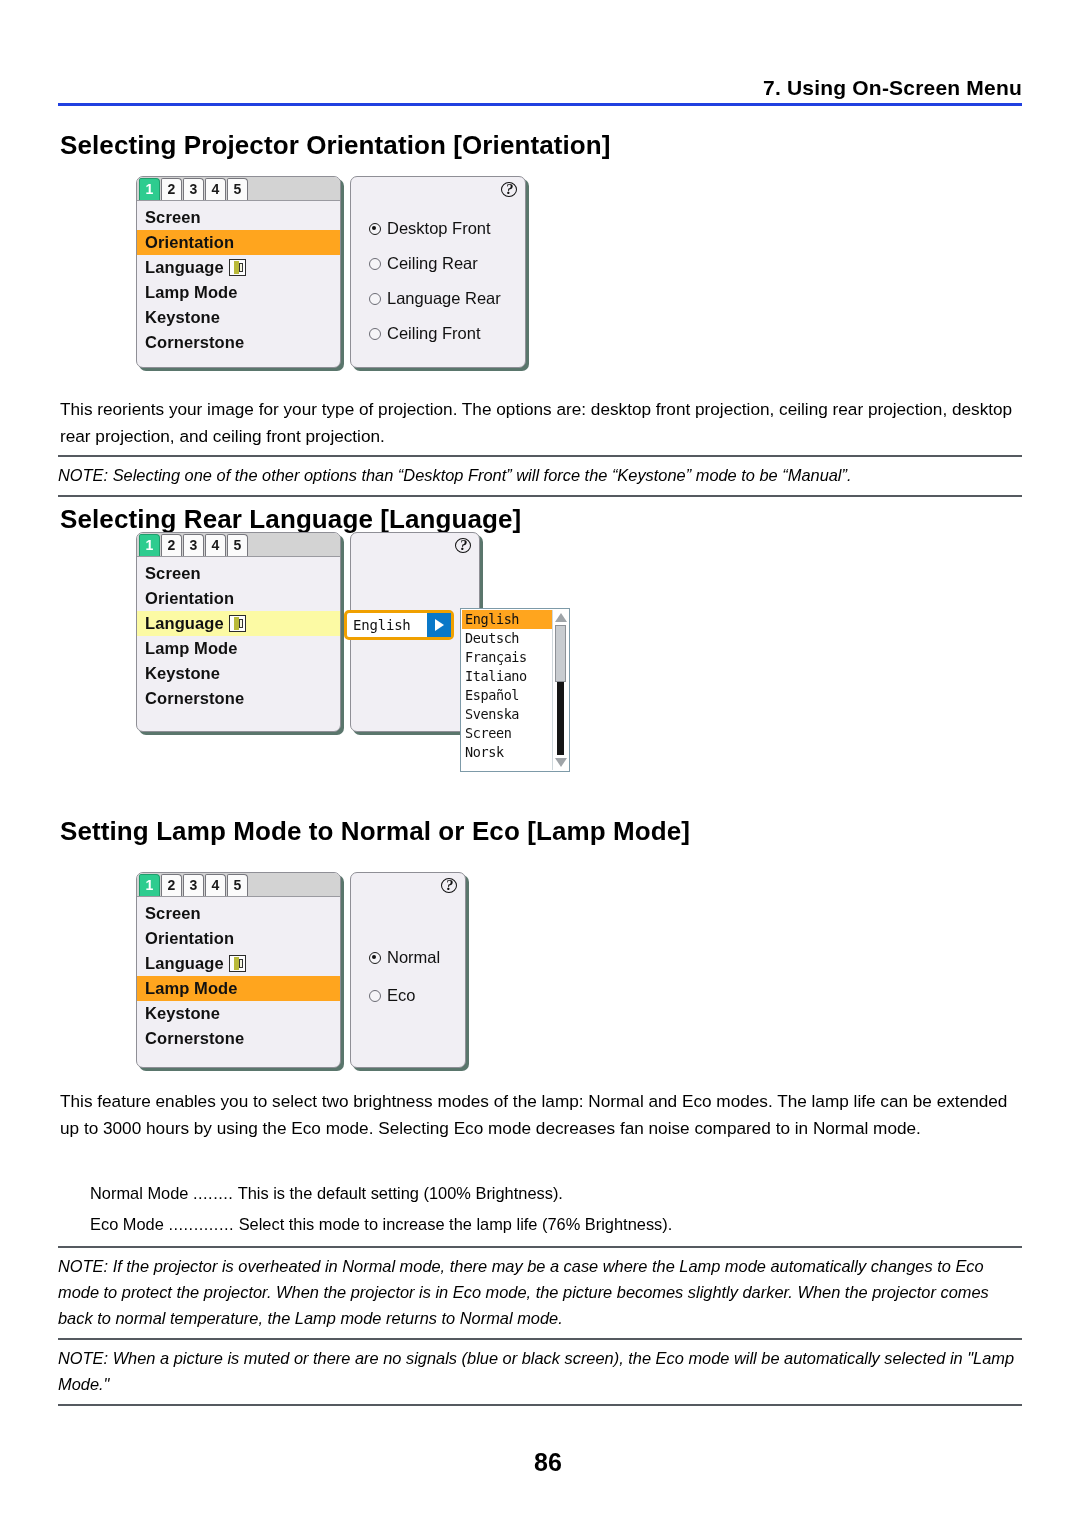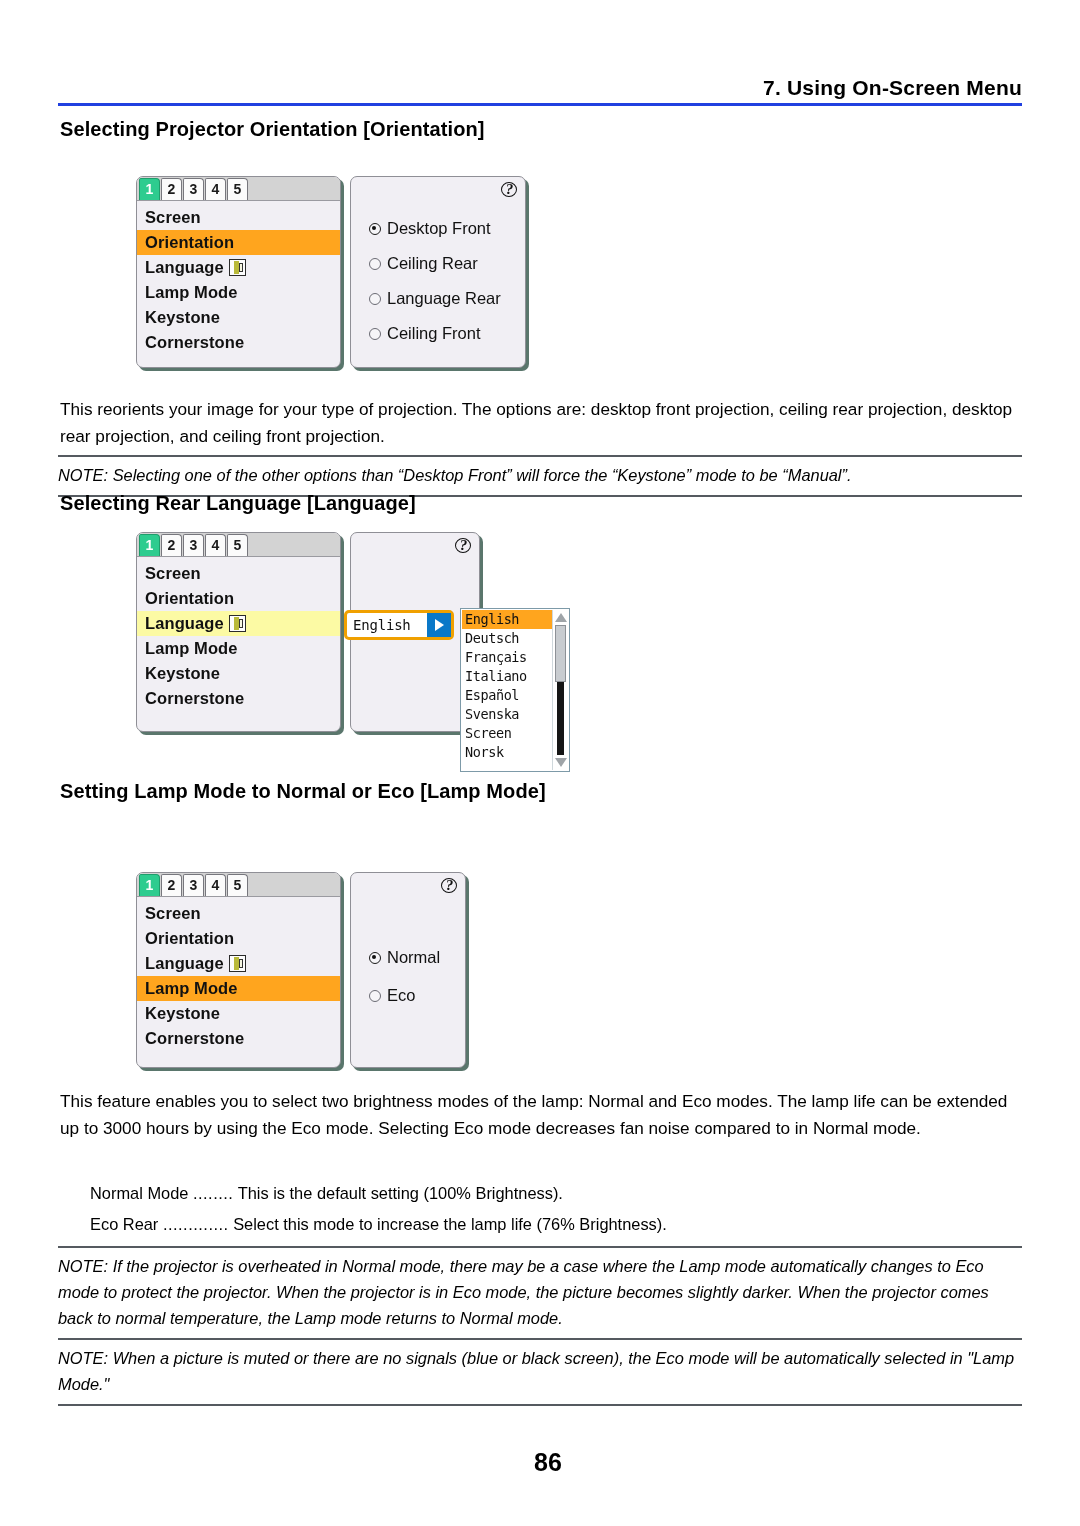--- a/index.html
+++ b/index.html
@@ -47,28 +47,29 @@
     bottom: 0;
     width: 964px;
     height: 3px;
     background: #2040e0;
   }
 
   
   .sec-heading {
     position: absolute;
     left: 60px;
-    font-size: 20px;
+    font-size: 26px;
     font-weight: bold;
     letter-spacing: 0.1px;
     white-space: nowrap;
+    margin-top: 12px;
   }
   .h-orientation { top: 118px; }
   .h-language    { top: 492px; }
-  .h-lampmode    { top: 780px; }
+  .h-lampmode    { top: 804px; }
 
   
   .body-text {
     position: absolute;
     left: 60px;
     width: 964px;
     font-size: 17.2px;
     line-height: 27px;
     text-align: left;
   }
@@ -541,21 +542,21 @@
 
   <div class="body-text p-lamp">This feature enables you to select two brightness modes of the lamp: Normal and Eco modes. The lamp life can be extended up to 3000 hours by using the Eco mode. Selecting Eco mode decreases fan noise compared to in Normal mode.</div>
 
   <div class="mode-list">
     <div class="row">
       <span>Normal Mode</span>
       <span class="dots">........</span>
       <span>This is the default setting (100% Brightness).</span>
     </div>
     <div class="row">
-      <span>Eco Rear</span>
+      <span>Eco Mode</span>
       <span class="dots">.............</span>
       <span>Select this mode to increase the lamp life (76% Brightness).</span>
     </div>
   </div>
 
   <div class="note note-2">NOTE: If the projector is overheated in Normal mode, there may be a case where the Lamp mode automatically changes to Eco mode to protect the projector. When the projector is in Eco mode, the picture becomes slightly darker. When the projector comes back to normal temperature, the Lamp mode returns to Normal mode.</div>
 
   <div class="note note-3">NOTE: When a picture is muted or there are no signals (blue or black screen), the Eco mode will be automatically selected in "Lamp Mode."</div>
 
   <div class="page-number">86</div>

